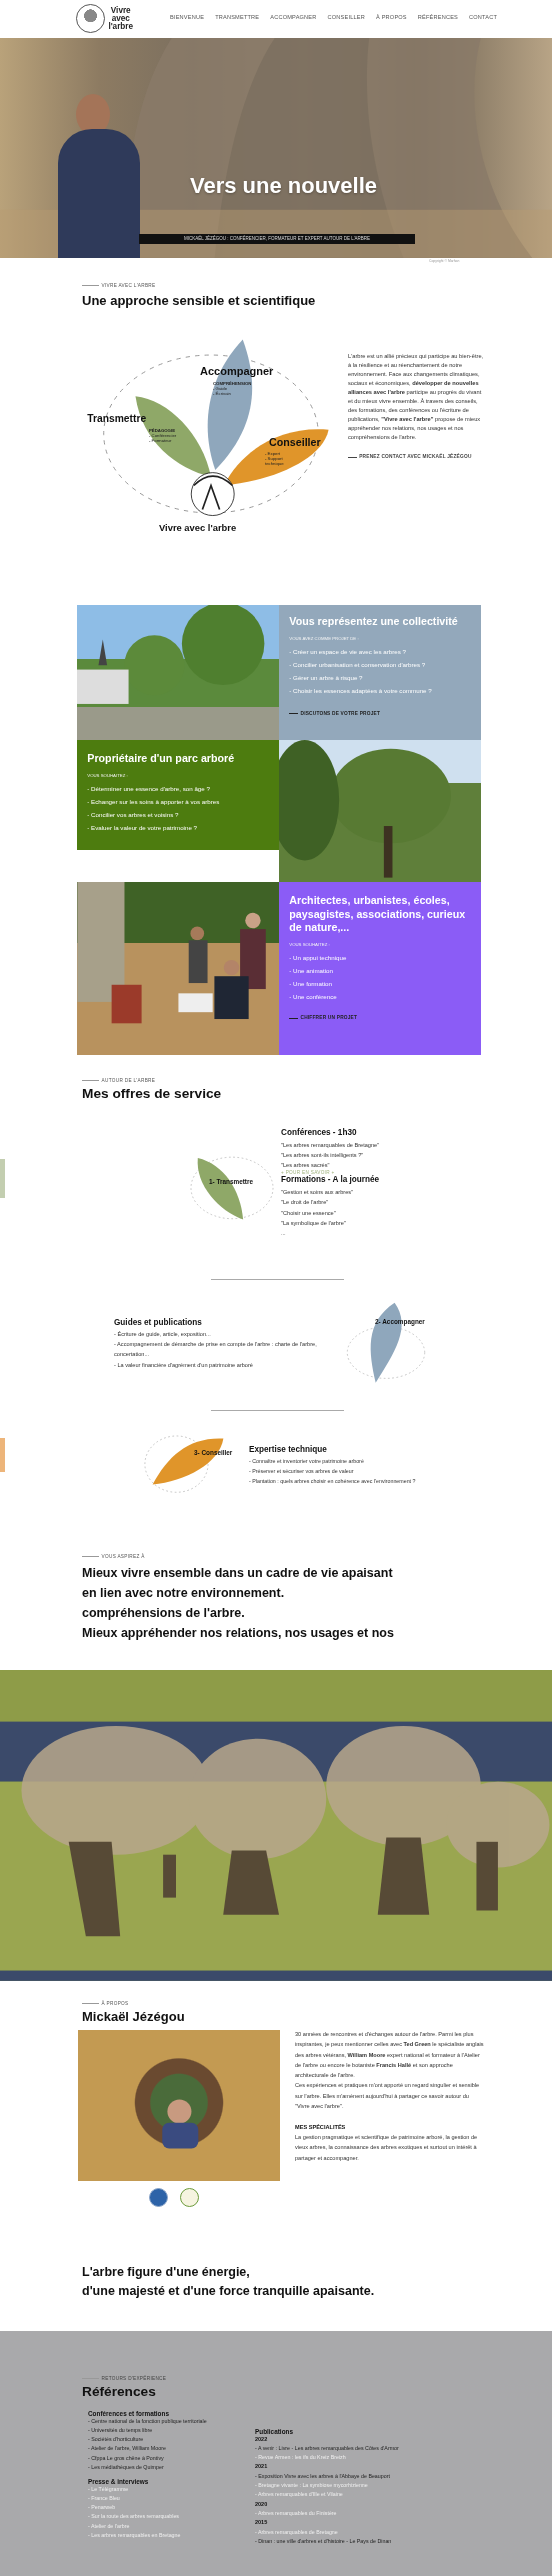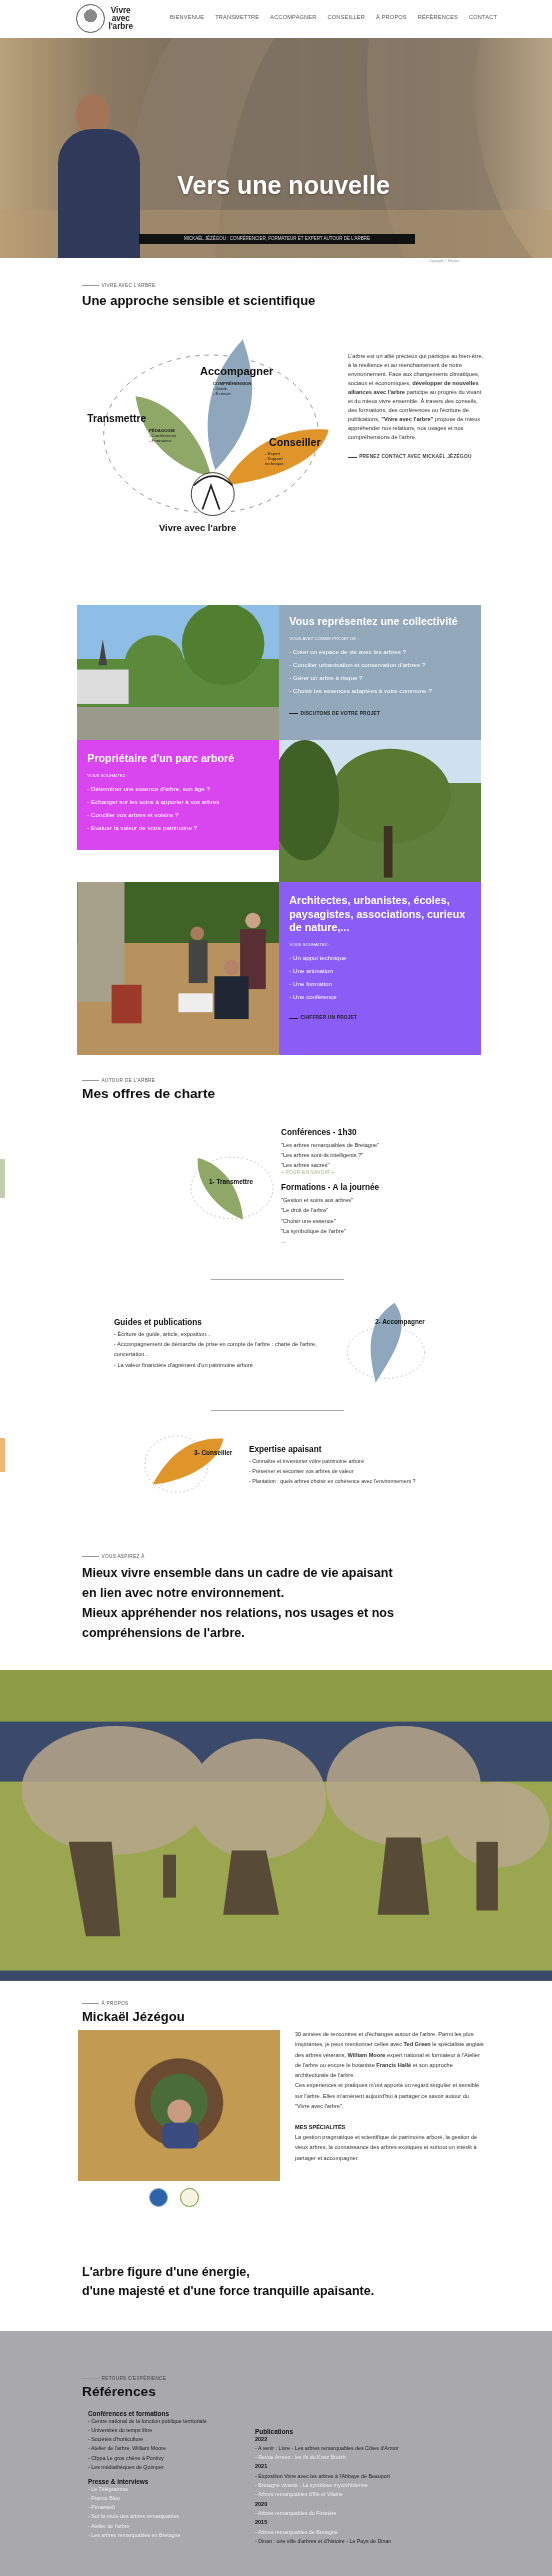--- a/index.html
+++ b/index.html
@@ -9,21 +9,21 @@
 .header{left:0;top:0;width:552px;height:38px;background:#fff}
 .logo{left:76px;top:3.4px;width:77px;height:31px;display:flex;align-items:center;gap:3.4px}
 .logo-mark{width:29px;height:29px;border-radius:50%;border:0.9px solid #555;background:radial-gradient(circle at 50% 40%,#888 0 30%,#fff 31%)}
 .logo-text{font-weight:bold;font-size:8.2px;line-height:7.7px;text-align:center;color:#222}
 .nav{left:170px;top:13.7px;display:flex;gap:11px}
 .nav span{font-size:5.6px;color:#555;letter-spacing:0.2px}
 
 .hero{left:0;top:38px;width:552px;height:220px;background:linear-gradient(90deg,#b9a27a 0%,#8d7b62 18%,#7b6f5f 35%,#9a8b76 55%,#6f6353 75%,#b8a486 100%)}
 .hero-person{left:58px;top:129px;width:82px;height:129px;background:#2f3a5a;border-radius:34px 34px 0 0}
 .hero-head{left:76px;top:94px;width:34px;height:41px;background:#a47458;border-radius:50%}
-.hero-title{left:112px;top:172px;width:343px;text-align:center;color:#fff;font-weight:bold;font-size:25px;line-height:27px;text-shadow:0 0.9px 2.6px rgba(0,0,0,.3)}
+.hero-title{left:112px;top:172px;width:343px;text-align:center;color:#fff;font-weight:bold;font-size:22px;line-height:27px;text-shadow:0 0.9px 2.6px rgba(0,0,0,.3)}
 .hero-sub{left:139px;top:234px;width:276px;height:10.3px;background:#111;color:#ddd;font-size:4.5px;text-align:center;line-height:10.3px}
 .copyright{left:429px;top:259px;font-size:3.4px;color:#999}
 
 .kicker{font-size:4.7px;color:#555;letter-spacing:0.3px}
 .kicker::before{content:"";display:inline-block;width:17px;border-top:0.9px solid #999;vertical-align:middle;margin-right:2.6px}
 .h2{font-weight:bold;font-size:13px;color:#111}
 
 .diagram{left:82px;top:331px;width:258px;height:206px}
 .dlabel{position:absolute;font-weight:bold;color:#111}
 .dsub{position:absolute;font-size:4.3px;color:#222;line-height:5.2px}
@@ -143,21 +143,21 @@
   <h3>Vous représentez une collectivité</h3>
   <div class="tk">VOUS AVEZ COMME PROJET DE :</div>
   <ul>
     <li>- Créer un espace de vie avec les arbres ?</li>
     <li>- Concilier urbanisation et conservation d'arbres ?</li>
     <li>- Gérer un arbre à risque ?</li>
     <li>- Choisir les essences adaptées à votre commune ?</li>
   </ul>
   <div class="link-cta" style="color:#222;margin-top:13.7px">DISCUTONS DE VOTRE PROJET</div>
 </div>
-<div class="tile" style="left:77px;top:740px;width:202px;height:110px;background:#d946ef;padding:12px 10.3px">
+<div class="tile" style="left:77px;top:740px;width:202px;height:110px;background:#4d7c0f;padding:12px 10.3px">
   <h3>Propriétaire d'un parc arboré</h3>
   <div class="tk">VOUS SOUHAITEZ :</div>
   <ul>
     <li>- Déterminer une essence d'arbre, son âge ?</li>
     <li>- Echanger sur les soins à apporter à vos arbres</li>
     <li>- Concilier vos arbres et voisins ?</li>
     <li>- Evaluer la valeur de votre patrimoine ?</li>
   </ul>
   <div class="link-cta" style="color:#222;margin-top:19px">COMMANDER UNE VISITE</div>
 </div>
@@ -187,37 +187,37 @@
   <ul>
     <li>- Un appui technique</li>
     <li>- Une animation</li>
     <li>- Une formation</li>
     <li>- Une conférence</li>
   </ul>
   <div class="link-cta" style="color:#222;margin-top:12px">CHIFFRER UN PROJET</div>
 </div>
 
 <div class="abs kicker offers-kicker">AUTOUR DE L'ARBRE</div>
-<div class="abs h2 offers-title">Mes offres de charte</div>
+<div class="abs h2 offers-title">Mes offres de service</div>
 
 <div class="abs" style="left:0;top:1159px;width:5.2px;height:39px;background:#c3ceb0"></div>
 
 <svg class="abs" style="left:185px;top:1151px" width="94" height="73" viewBox="0 0 110 85">
   <ellipse cx="55" cy="43" rx="48" ry="36" fill="none" stroke="#bbb" stroke-dasharray="2 3"></ellipse>
   <path d="M15 8 C45 15 65 45 68 80 C40 70 12 40 15 8 Z" fill="#8fa868"></path>
 </svg>
 <div class="abs offer-h" style="left:209px;top:1178px;font-size:6.4px;line-height:7.7px">1- Transmettre</div>
 
 <div class="abs" style="left:281px;top:1128px;width:163px">
   <div class="offer-h">Conférences - 1h30</div>
   <div class="offer-li" style="margin-top:2.6px">"Les arbres remarquables de Bretagne"</div>
   <div class="offer-li">"Les arbres sont-ils intelligents ?"</div>
   <div class="offer-li">"Les arbres sacrés"</div>
   <div class="more">+ POUR EN SAVOIR +</div>
-  <div class="offer-h" style="margin-top:8px">Formations - A la journée</div>
+  <div class="offer-h" style="margin-top:0">Formations - A la journée</div>
   <div class="offer-li" style="margin-top:2.6px">"Gestion et soins aux arbres"</div>
   <div class="offer-li">"Le droit de l'arbre"</div>
   <div class="offer-li">"Choisir une essence"</div>
   <div class="offer-li">"La symbolique de l'arbre"</div>
   <div class="offer-li">...</div>
 </div>
 
 <div class="abs divider" style="left:211px;top:1279px;width:133px"></div>
 
 <div class="abs" style="left:114px;top:1318px;width:232px">
@@ -233,33 +233,33 @@
 <div class="abs offer-h" style="left:375px;top:1318px;font-size:6.4px;line-height:7.7px;width:52px">2- Accompagner</div>
 
 <div class="abs divider" style="left:211px;top:1410px;width:133px"></div>
 
 <svg class="abs" style="left:142px;top:1430px" width="86" height="64" viewBox="0 0 100 75">
   <ellipse cx="40" cy="40" rx="37" ry="33" fill="none" stroke="#bbb" stroke-dasharray="2 3"></ellipse>
   <path d="M12 64 C30 30 55 8 95 10 C90 40 50 60 12 64 Z" fill="#e0952a"></path>
 </svg>
 <div class="abs offer-h" style="left:194px;top:1449px;font-size:6.4px;line-height:7.7px">3- Conseiller</div>
 <div class="abs" style="left:249px;top:1445px;width:258px">
-  <div class="offer-h">Expertise apaisant</div>
+  <div class="offer-h">Expertise technique</div>
   <div class="offer-li" style="margin-top:1.7px;font-size:5.3px">- Connaître et inventorier votre patrimoine arboré</div>
   <div class="offer-li" style="font-size:5.3px">- Préserver et sécuriser vos arbres de valeur</div>
   <div class="offer-li" style="font-size:5.3px">- Plantation : quels arbres choisir en cohérence avec l'environnement ?</div>
 </div>
 <div class="abs" style="left:0;top:1438px;width:5.2px;height:34px;background:#edb57a"></div>
 
 <div class="abs kicker" style="left:82px;top:1554px">VOUS ASPIREZ À</div>
 <div class="abs bigq" style="left:82px;top:1563px;width:395px;font-size:12.5px;line-height:20px">
   <div>Mieux vivre ensemble dans un cadre de vie apaisant</div>
   <div>en lien avec notre environnement.</div>
+  <div>compréhensions de l'arbre.</div>
   <div>Mieux appréhender nos relations, nos usages et nos</div>
-  <div>compréhensions de l'arbre.</div>
 </div>
 
 <div class="abs" style="left:0;top:1670px;width:552px;height:311px;overflow:hidden;background:#8a9a4a">
   <svg width="552" height="311" viewBox="0 0 643 362">
     <rect x="0" y="0" width="643" height="60" fill="#8e9c48"></rect>
     <rect x="0" y="60" width="643" height="70" fill="#3b4a6a"></rect>
     <rect x="0" y="130" width="643" height="220" fill="#9aa650"></rect>
     <rect x="0" y="350" width="643" height="12" fill="#3b4a6a"></rect>
     <g fill="#b8a78c" opacity=".85">
       <ellipse cx="135" cy="140" rx="110" ry="75"></ellipse>

